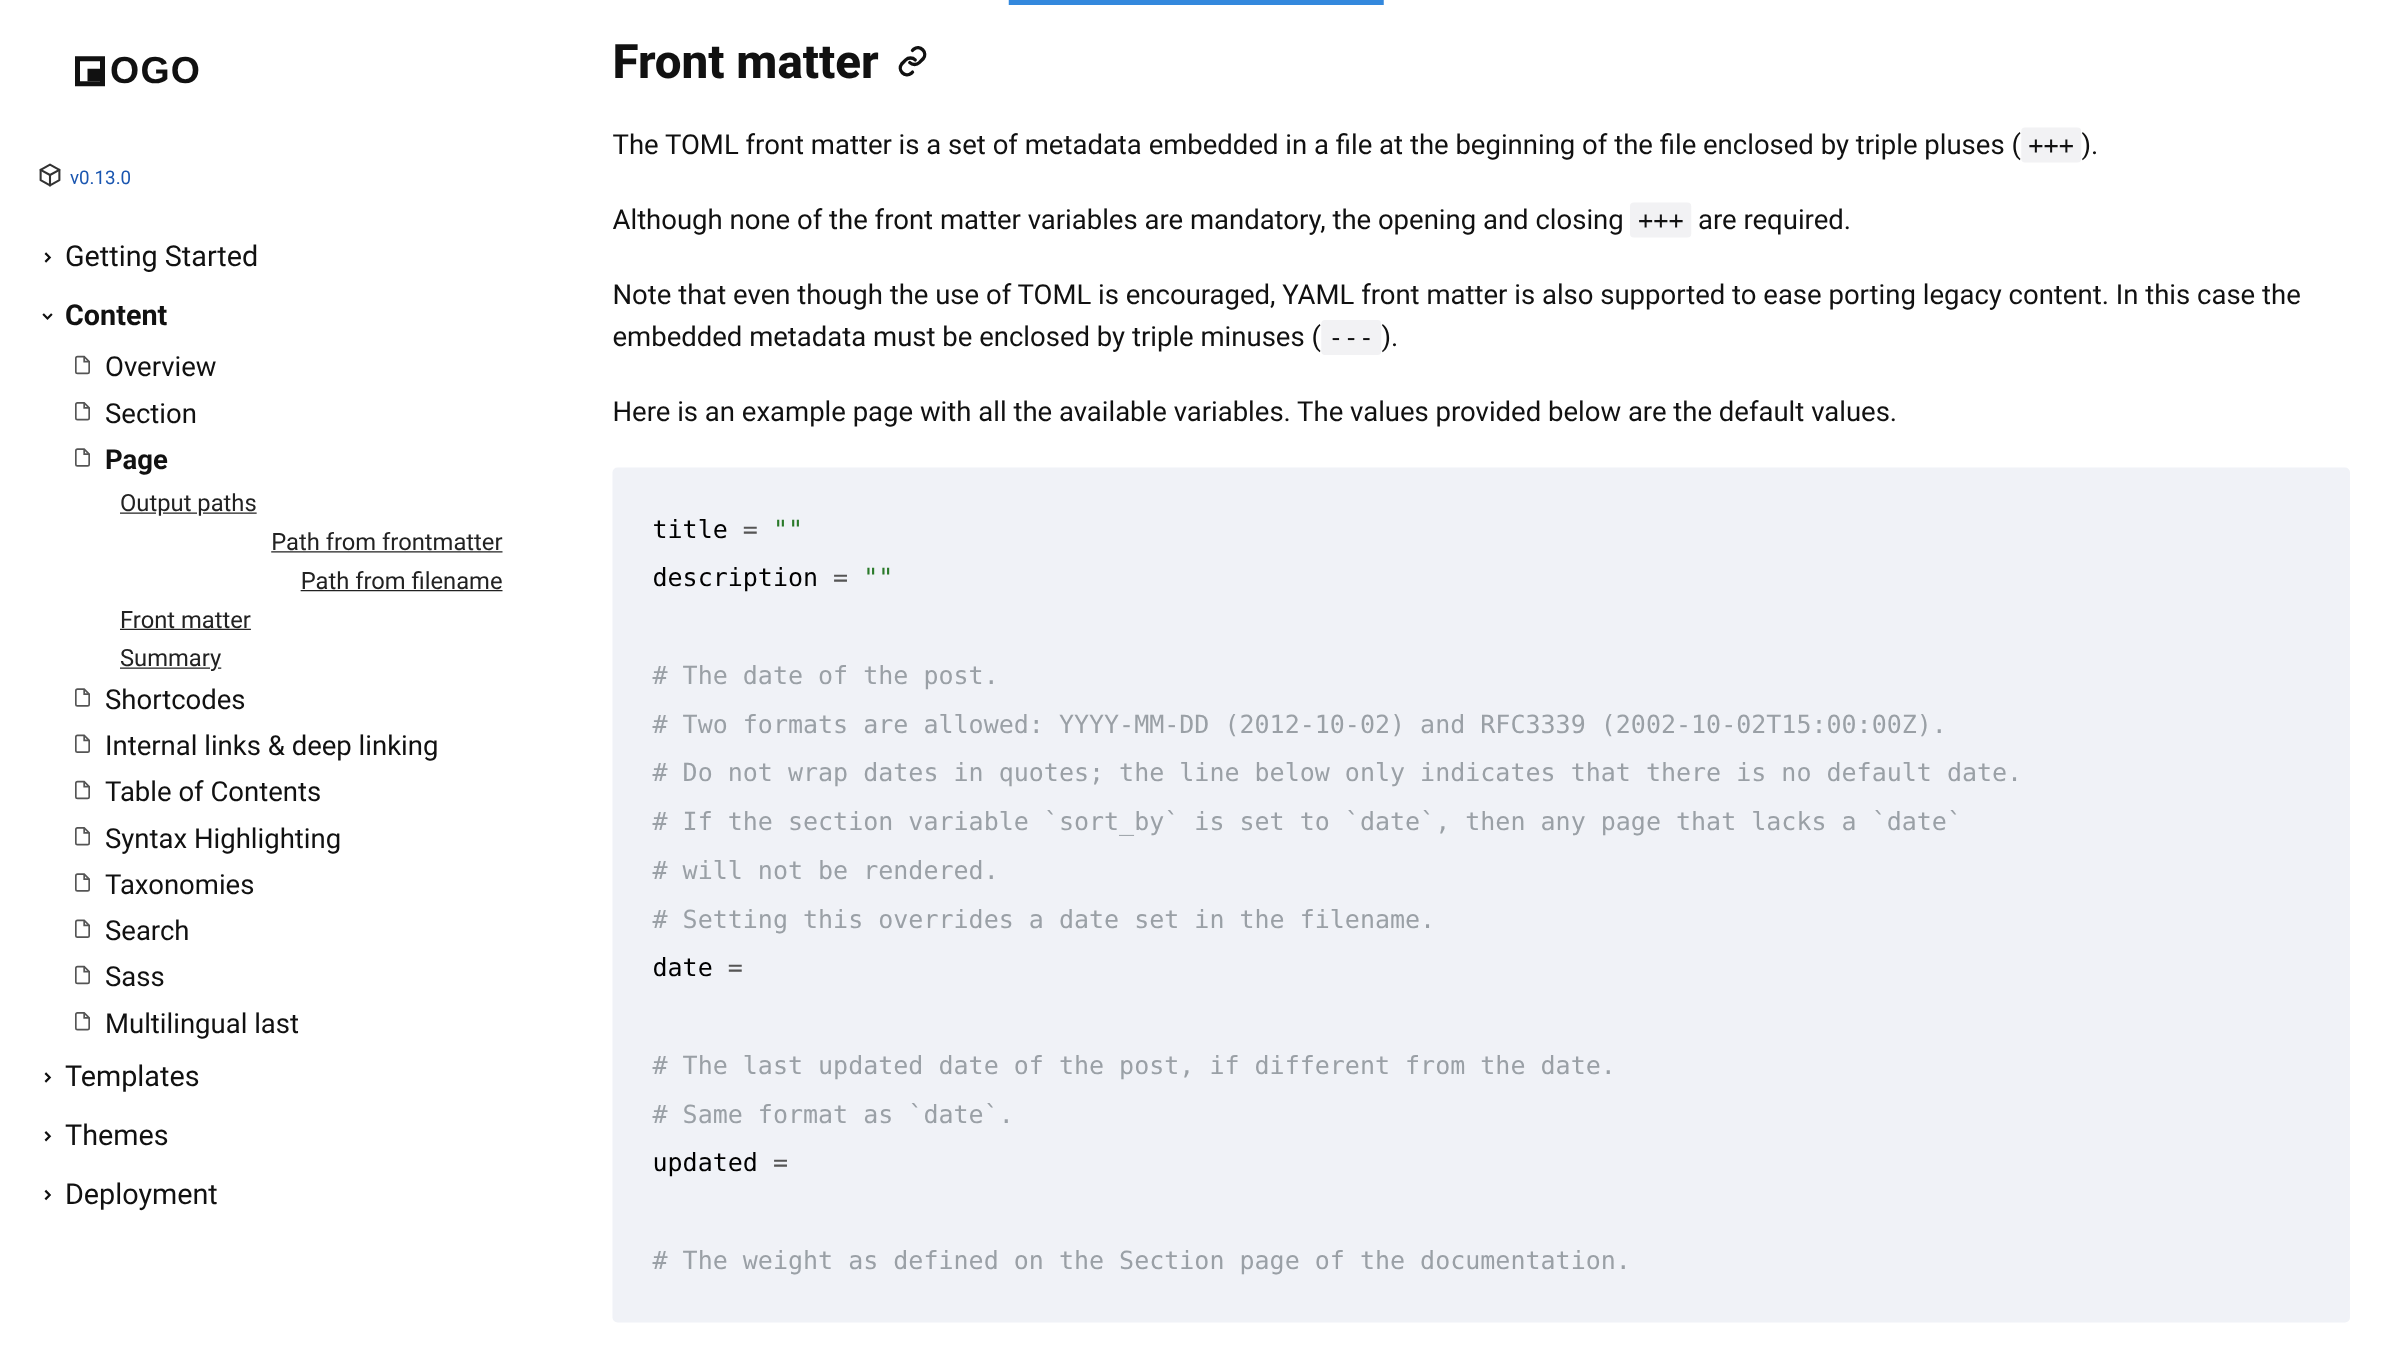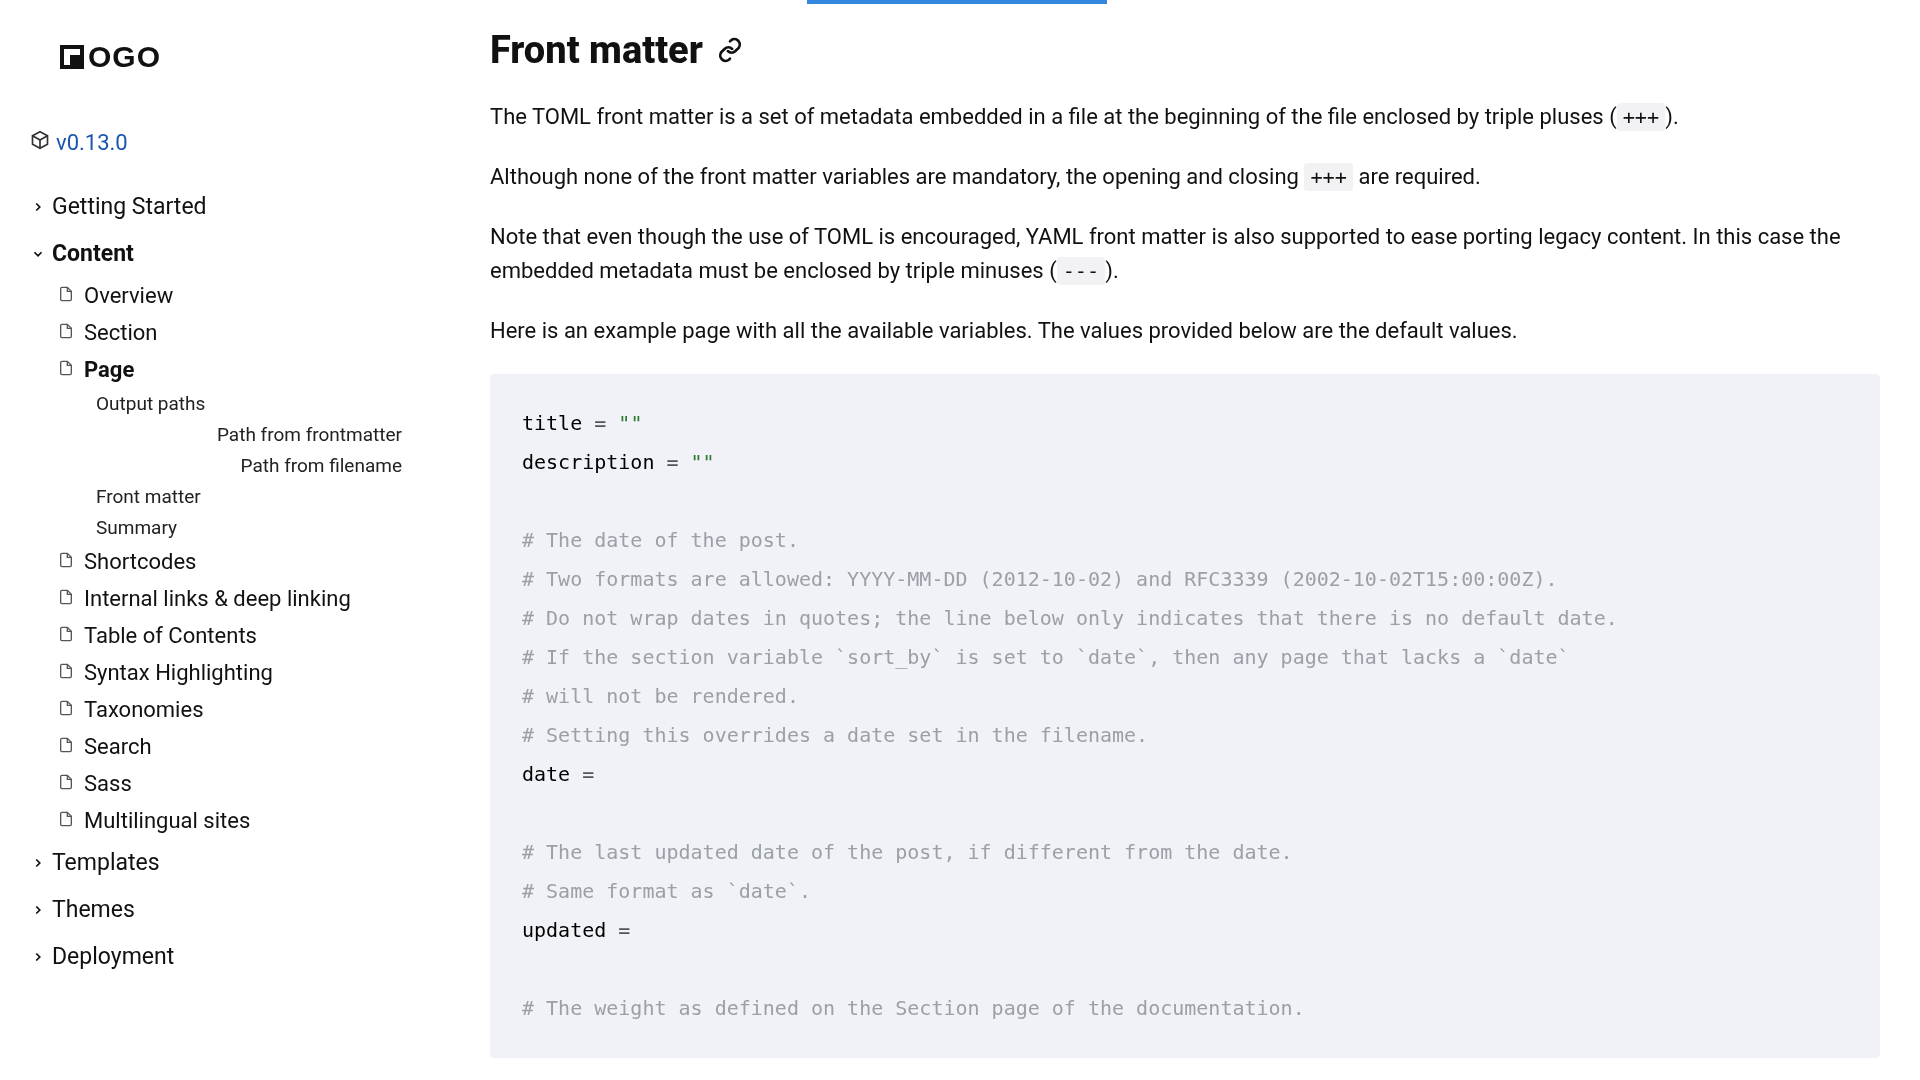--- a/index.html
+++ b/index.html
@@ -4,21 +4,21 @@
 <style>
   * { box-sizing: border-box; }
   html, body { margin: 0; padding: 0; height: 100%; font-family: -apple-system, BlinkMacSystemFont, "Segoe UI", Roboto, Helvetica, Arial, sans-serif; color: #111; background: #fff; }
   .app { display: flex; width: 1920px; height: 1080px; overflow: hidden; }
 
   
   .sidebar { width: 420px; flex: 0 0 420px; display: flex; flex-direction: column; padding: 40px 0 0 0; position: relative; }
   .logo { display: flex; align-items: center; gap: 4px; padding-left: 60px; margin-bottom: 56px; font-weight: 800; font-size: 30px; letter-spacing: 1px; color: #111; font-family: Arial, sans-serif; }
   .logo-sq { display: inline-block; width: 24px; height: 24px; border: 4px solid #111; position: relative; }
   .logo-sq::after { content: ""; position: absolute; right: 0; bottom: 0; width: 10px; height: 10px; background: #111; }
-  .version { display: flex; align-items: center; gap: 6px; padding-left: 30px; margin-bottom: 28px; color: #1a56b0; font-size: 22px; }
+  .version { display: flex; align-items: center; gap: 6px; padding-left: 30px; margin-bottom: 28px; color: #1a56b0; font-size: 15px; }
   .version svg { stroke: #333; }
 
   .nav-scroll { flex: 1; overflow-y: auto; padding-right: 18px; padding-left: 30px; }
   .nav-scroll::-webkit-scrollbar { width: 18px; }
   .nav-scroll::-webkit-scrollbar-track { background: #f0f0f0; }
   .nav-scroll::-webkit-scrollbar-thumb { background: #c8c8c8; }
   .nav-scroll::-webkit-scrollbar-button:single-button { background: #f0f0f0; height: 18px; display: block; }
   .nav-scroll::-webkit-scrollbar-button:single-button:vertical:decrement { background: #f0f0f0; }
   .nav-scroll::-webkit-scrollbar-button:single-button:vertical:increment { background: #f0f0f0; }
 
@@ -27,21 +27,21 @@
   .chev { display: inline-flex; align-items: center; justify-content: center; width: 16px; }
   .chev svg { stroke: #111; }
 
   .subnav { margin-left: 28px; }
   .sub-item { display: flex; align-items: flex-start; gap: 10px; font-size: 22px; padding: 6px 0; cursor: pointer; }
   .sub-item.active { font-weight: 700; }
   .file-icon { flex: 0 0 auto; }
   .file-icon svg { stroke: #555; }
 
   .sub-sub { margin-left: 38px; }
-  .sub-sub-item { font-size: 19px; color: #222; padding: 4px 0; cursor: pointer; }
+  .sub-sub-item { font-size: 19px; color: #222; padding: 4px 0; cursor: pointer; text-decoration: underline; }
   .sub-sub-sub { margin-left: 24px; }
   .sub-sub-sub .sub-sub-item { font-size: 19px; text-align: right; }
 
   
   .main { flex: 1; position: relative; overflow-y: auto; padding: 20px 40px 40px 70px; }
   .main::-webkit-scrollbar { width: 18px; }
   .main::-webkit-scrollbar-track { background: #f8f8f8; }
   .main::-webkit-scrollbar-thumb { background: #c8c8c8; }
   .main::-webkit-scrollbar-button { background: #f0f0f0; height: 18px; }
 
@@ -181,21 +181,21 @@
                 <path d="M14 2 H6 a2 2 0 0 0 -2 2 v16 a2 2 0 0 0 2 2 h12 a2 2 0 0 0 2 -2 V8 z"></path>
                 <polyline points="14 2 14 8 20 8"></polyline>
               </svg></span>
           <span>Sass</span>
         </div>
         <div class="sub-item">
           <span class="file-icon"><svg width="16" height="18" viewBox="0 0 24 24" fill="none" stroke-width="2">
                 <path d="M14 2 H6 a2 2 0 0 0 -2 2 v16 a2 2 0 0 0 2 2 h12 a2 2 0 0 0 2 -2 V8 z"></path>
                 <polyline points="14 2 14 8 20 8"></polyline>
               </svg></span>
-          <span>Multilingual sites</span>
+          <span>Multilingual last</span>
         </div>
       </div>
 
       <div class="nav-top-item">
         <span class="chev">
           <svg width="14" height="14" viewBox="0 0 24 24" fill="none" stroke-width="3">
               <polyline points="9 6 15 12 9 18"></polyline>
             </svg>
         </span>
         <span>Templates</span>

